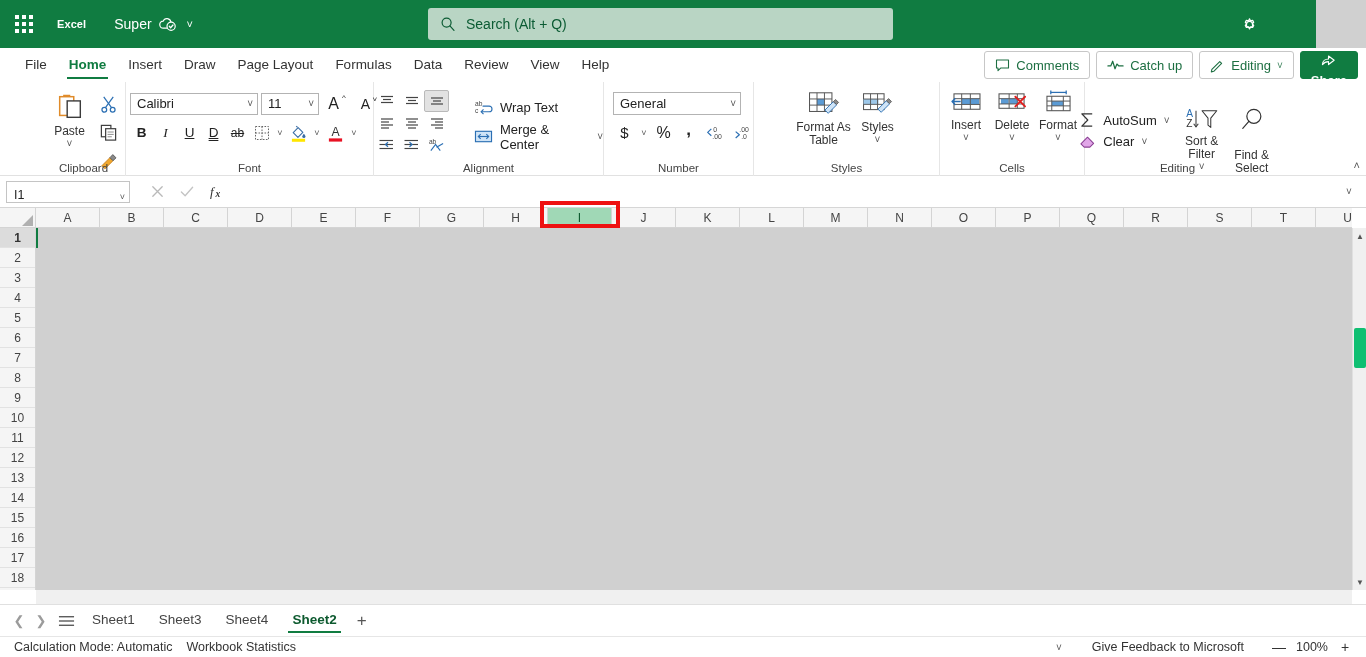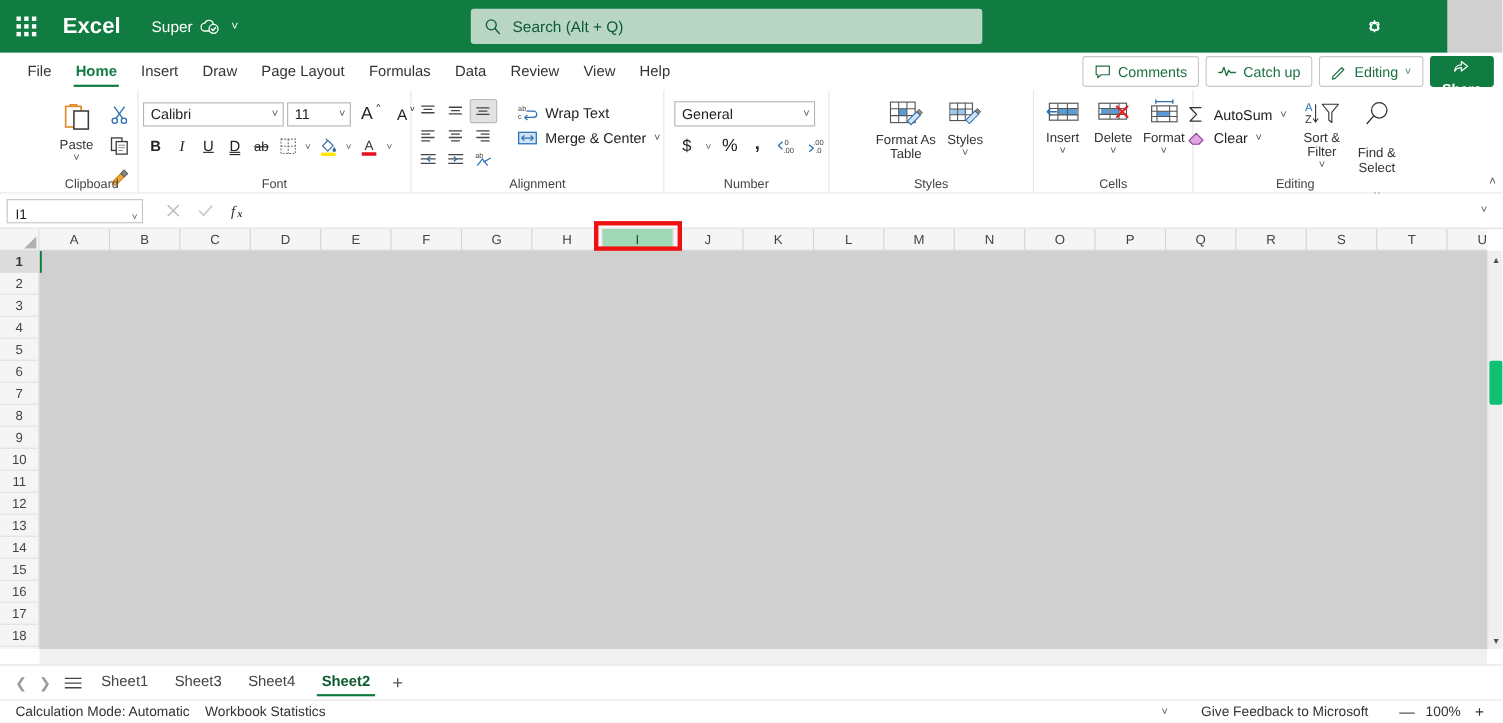--- a/index.html
+++ b/index.html
@@ -24,21 +24,21 @@
   .waffle {
     width: 48px; height: 48px; display: flex; align-items: center; justify-content: center;
     cursor: pointer;
   }
   .waffle-grid {
     display: grid; grid-template-columns: repeat(3, 4px); grid-template-rows: repeat(3, 4px);
     gap: 3px;
   }
   .waffle-grid i { background: #ffffff; width: 4px; height: 4px; display: block; }
   .brand {
-    color: #ffffff; font-size: 20px; font-weight: bold; margin-left: 9px; letter-spacing: .1px;
+    color: #ffffff; font-size: 11px; font-weight: bold; margin-left: 9px; letter-spacing: .1px;
     cursor: pointer;
   }
   .docname {
     color: #ffffff; font-size: 14px; margin-left: 28px; cursor: pointer;
   }
   .cloud-ico { margin-left: 7px; display: inline-flex; vertical-align: -3px; cursor: pointer; }
   .chev-w { margin-left: 10px; color: #fff; font-size: 11px; cursor: pointer; display:inline-block; }
   .searchbox {
     position: absolute; left: 428px; top: 8px; width: 465px; height: 32px;
     background: #b9d5c4; border-radius: 3px; display: flex; align-items: center;
@@ -128,21 +128,21 @@
   .fld .cv { font-size: 10px; color: #555; margin-left: 6px; }
   .fbtn {
     width: 23px; height: 23px; display: flex; align-items: center; justify-content: center;
     font-size: 13.5px; color: #222; cursor: pointer; border-radius: 2px;
   }
   .fdrop { width: 12px; height: 22px; display: flex; align-items: center; justify-content: center;
     font-size: 9px; color: #555; cursor: pointer; }
 
   
   #g-align { left: 374px; width: 230px; }
-  .align-wrap { display: flex; gap: 4px; padding-top: 4px; }
+  .align-wrap { display: flex; gap: 11px; padding-top: 4px; align-items: center; }
   .align-grid { display: grid; grid-template-columns: repeat(3, 25px); grid-template-rows: repeat(3, 22px); }
   .agcell { display: flex; align-items: center; justify-content: center; cursor: pointer; border-radius: 2px;}
   .agcell.sel { background: #e2e2e2; border: 1px solid #b9b9b9; }
   .align-right { display: flex; flex-direction: column; gap: 6px; padding-left: 14px; padding-top: 4px;}
   .txtbtn { display: flex; align-items: center; gap: 7px; font-size: 13px; color: #222; cursor: pointer; }
 
   
   #g-num { left: 604px; width: 150px; }
   .num-top { padding-top: 6px; }
   .num-row { display: flex; align-items: center; gap: 2px; margin-top: 6px; }
@@ -150,21 +150,21 @@
   
   #g-styles { left: 754px; width: 186px; }
   .styles-row { display: flex; gap: 2px; padding-top: 2px; }
 
   
   #g-cells { left: 940px; width: 145px; }
   .cells-row { display: flex; gap: 0px; padding-top: 2px; }
 
   
   #g-edit { left: 1085px; width: 185px; }
-  .edit-wrap { display: flex; padding-top: 4px; }
+  .edit-wrap { display: flex; padding-top: 4px; margin-top: 16px; }
   .edit-left { display: flex; flex-direction: column; gap: 5px; padding-top: 6px; }
   .edit-right { display: flex; gap: 2px; padding-left: 8px; }
 
   .ribbon-collapse {
     position: absolute; right: 6px; bottom: 4px; font-size: 11px; color: #555; cursor: pointer;
   }
 
   
   .formulabar {
     position: absolute; left: 0; top: 176px; width: 1366px; height: 32px;

